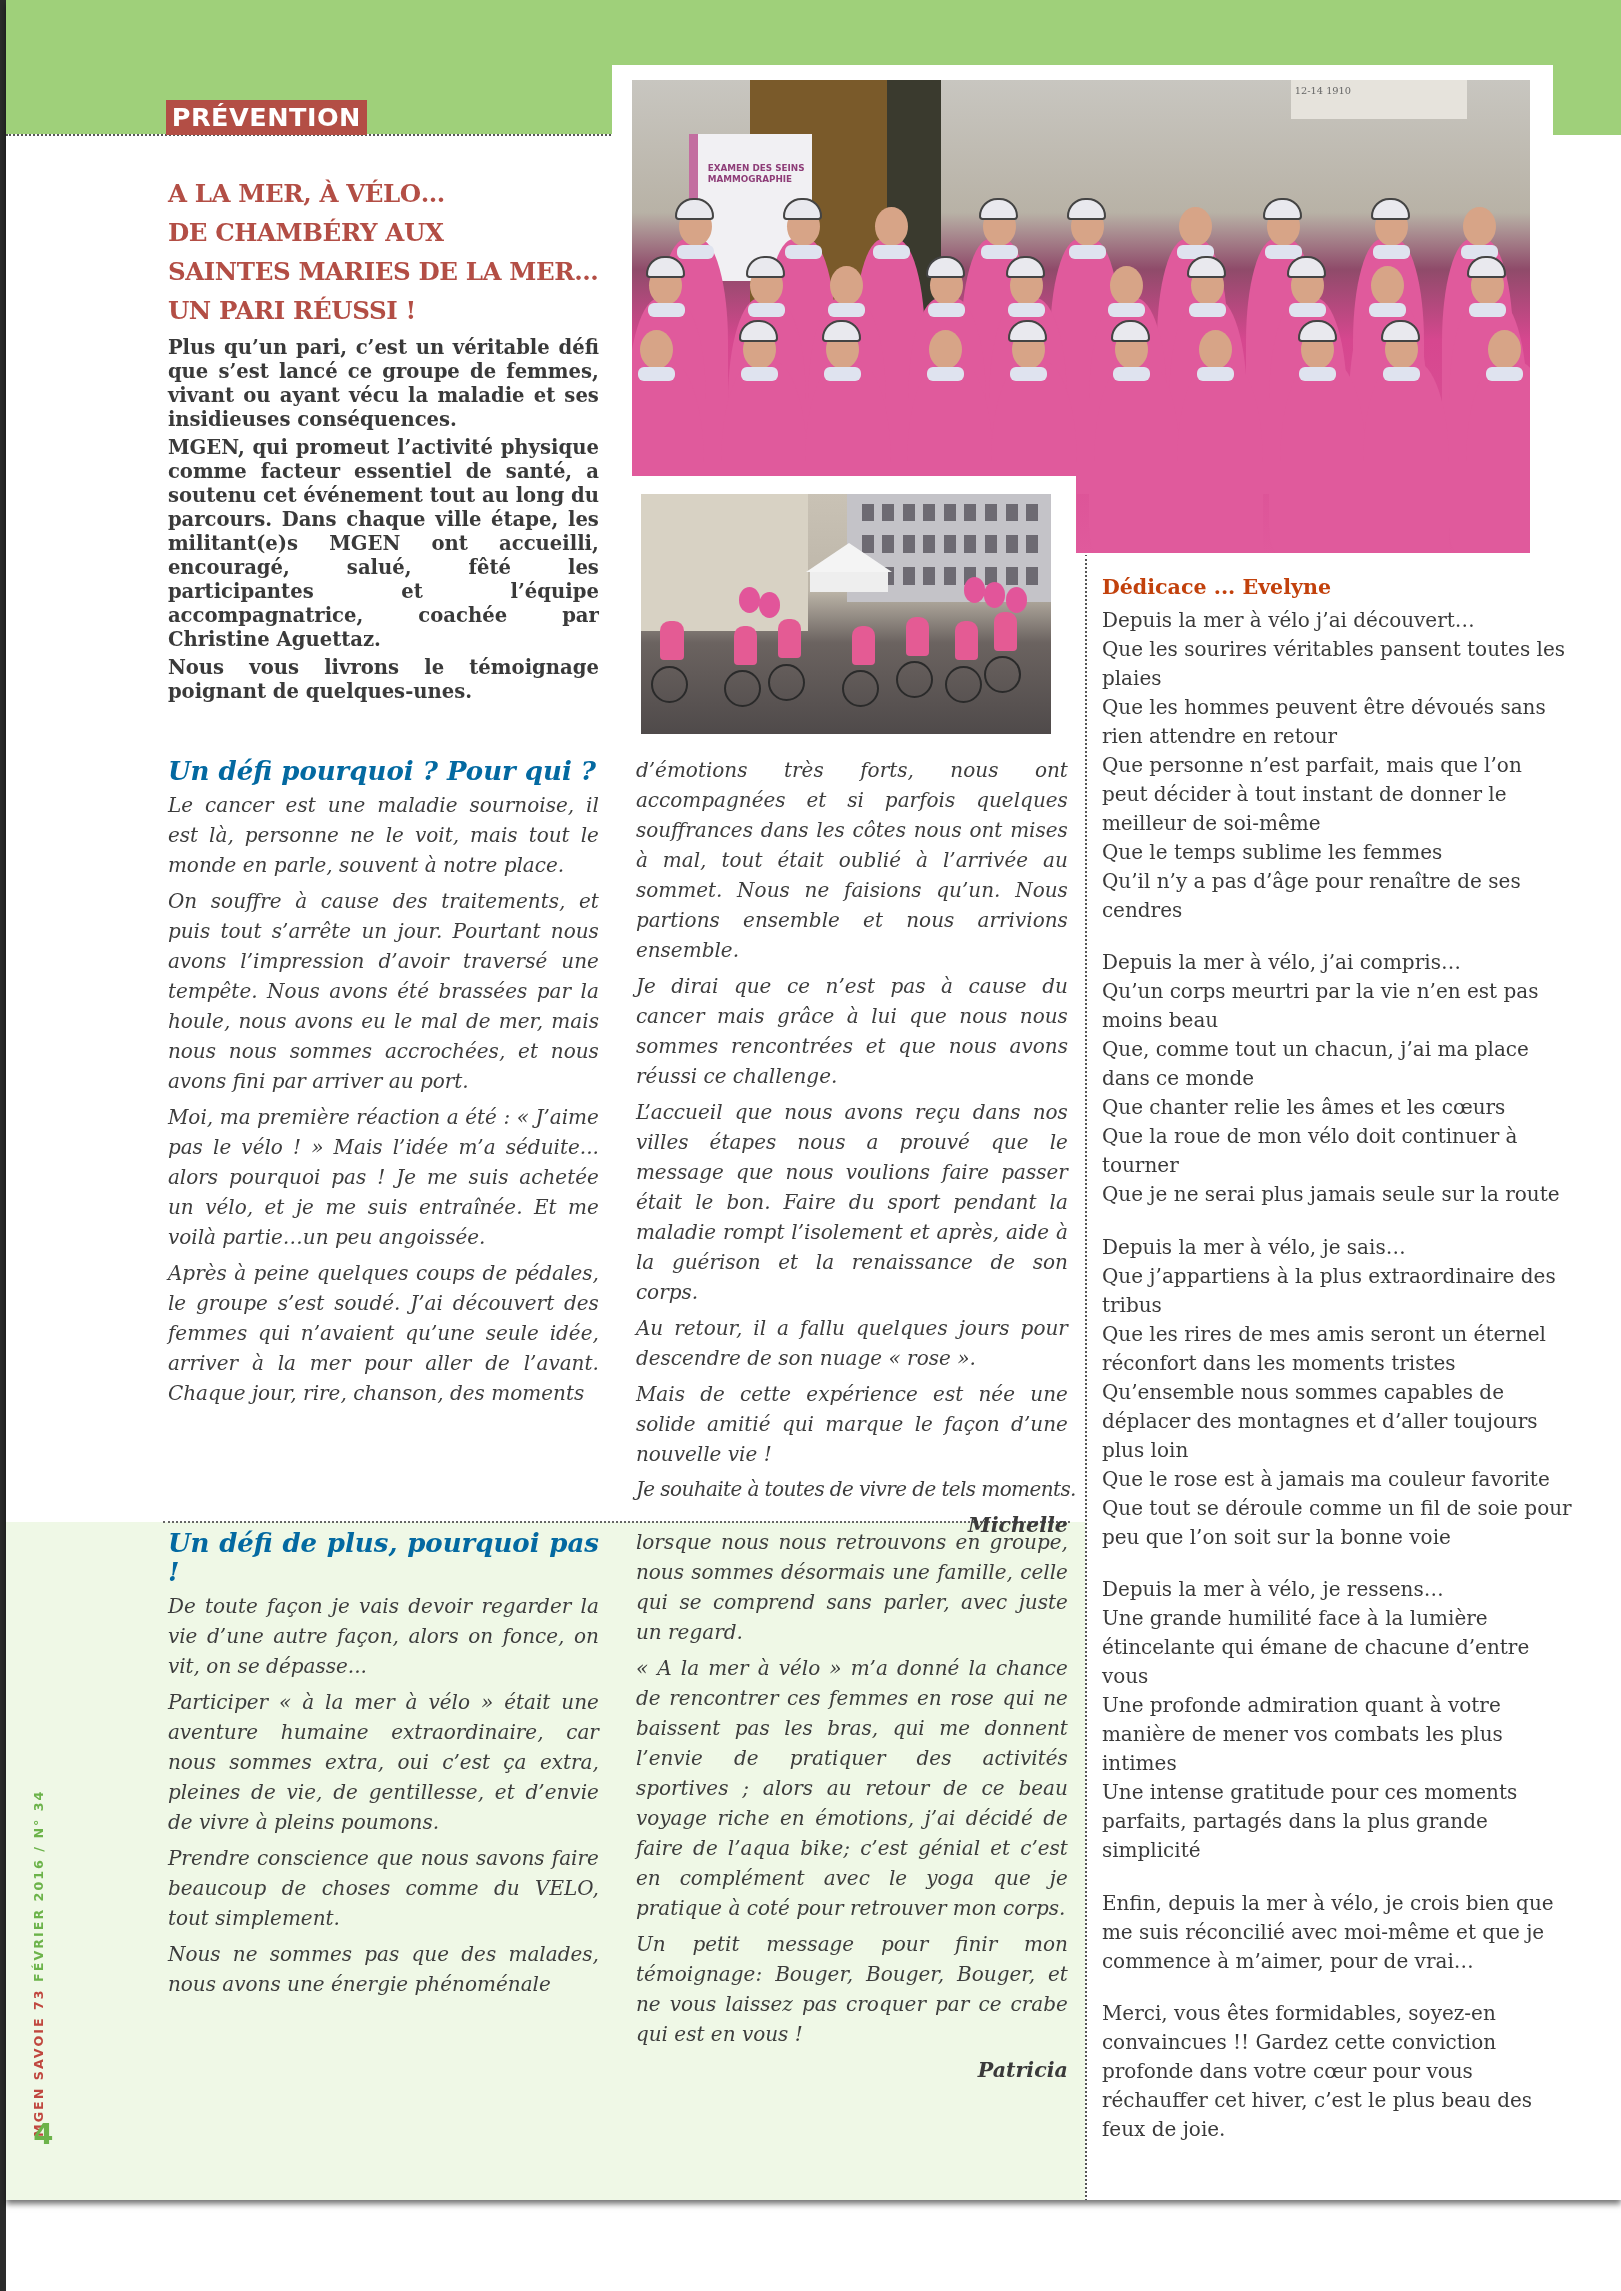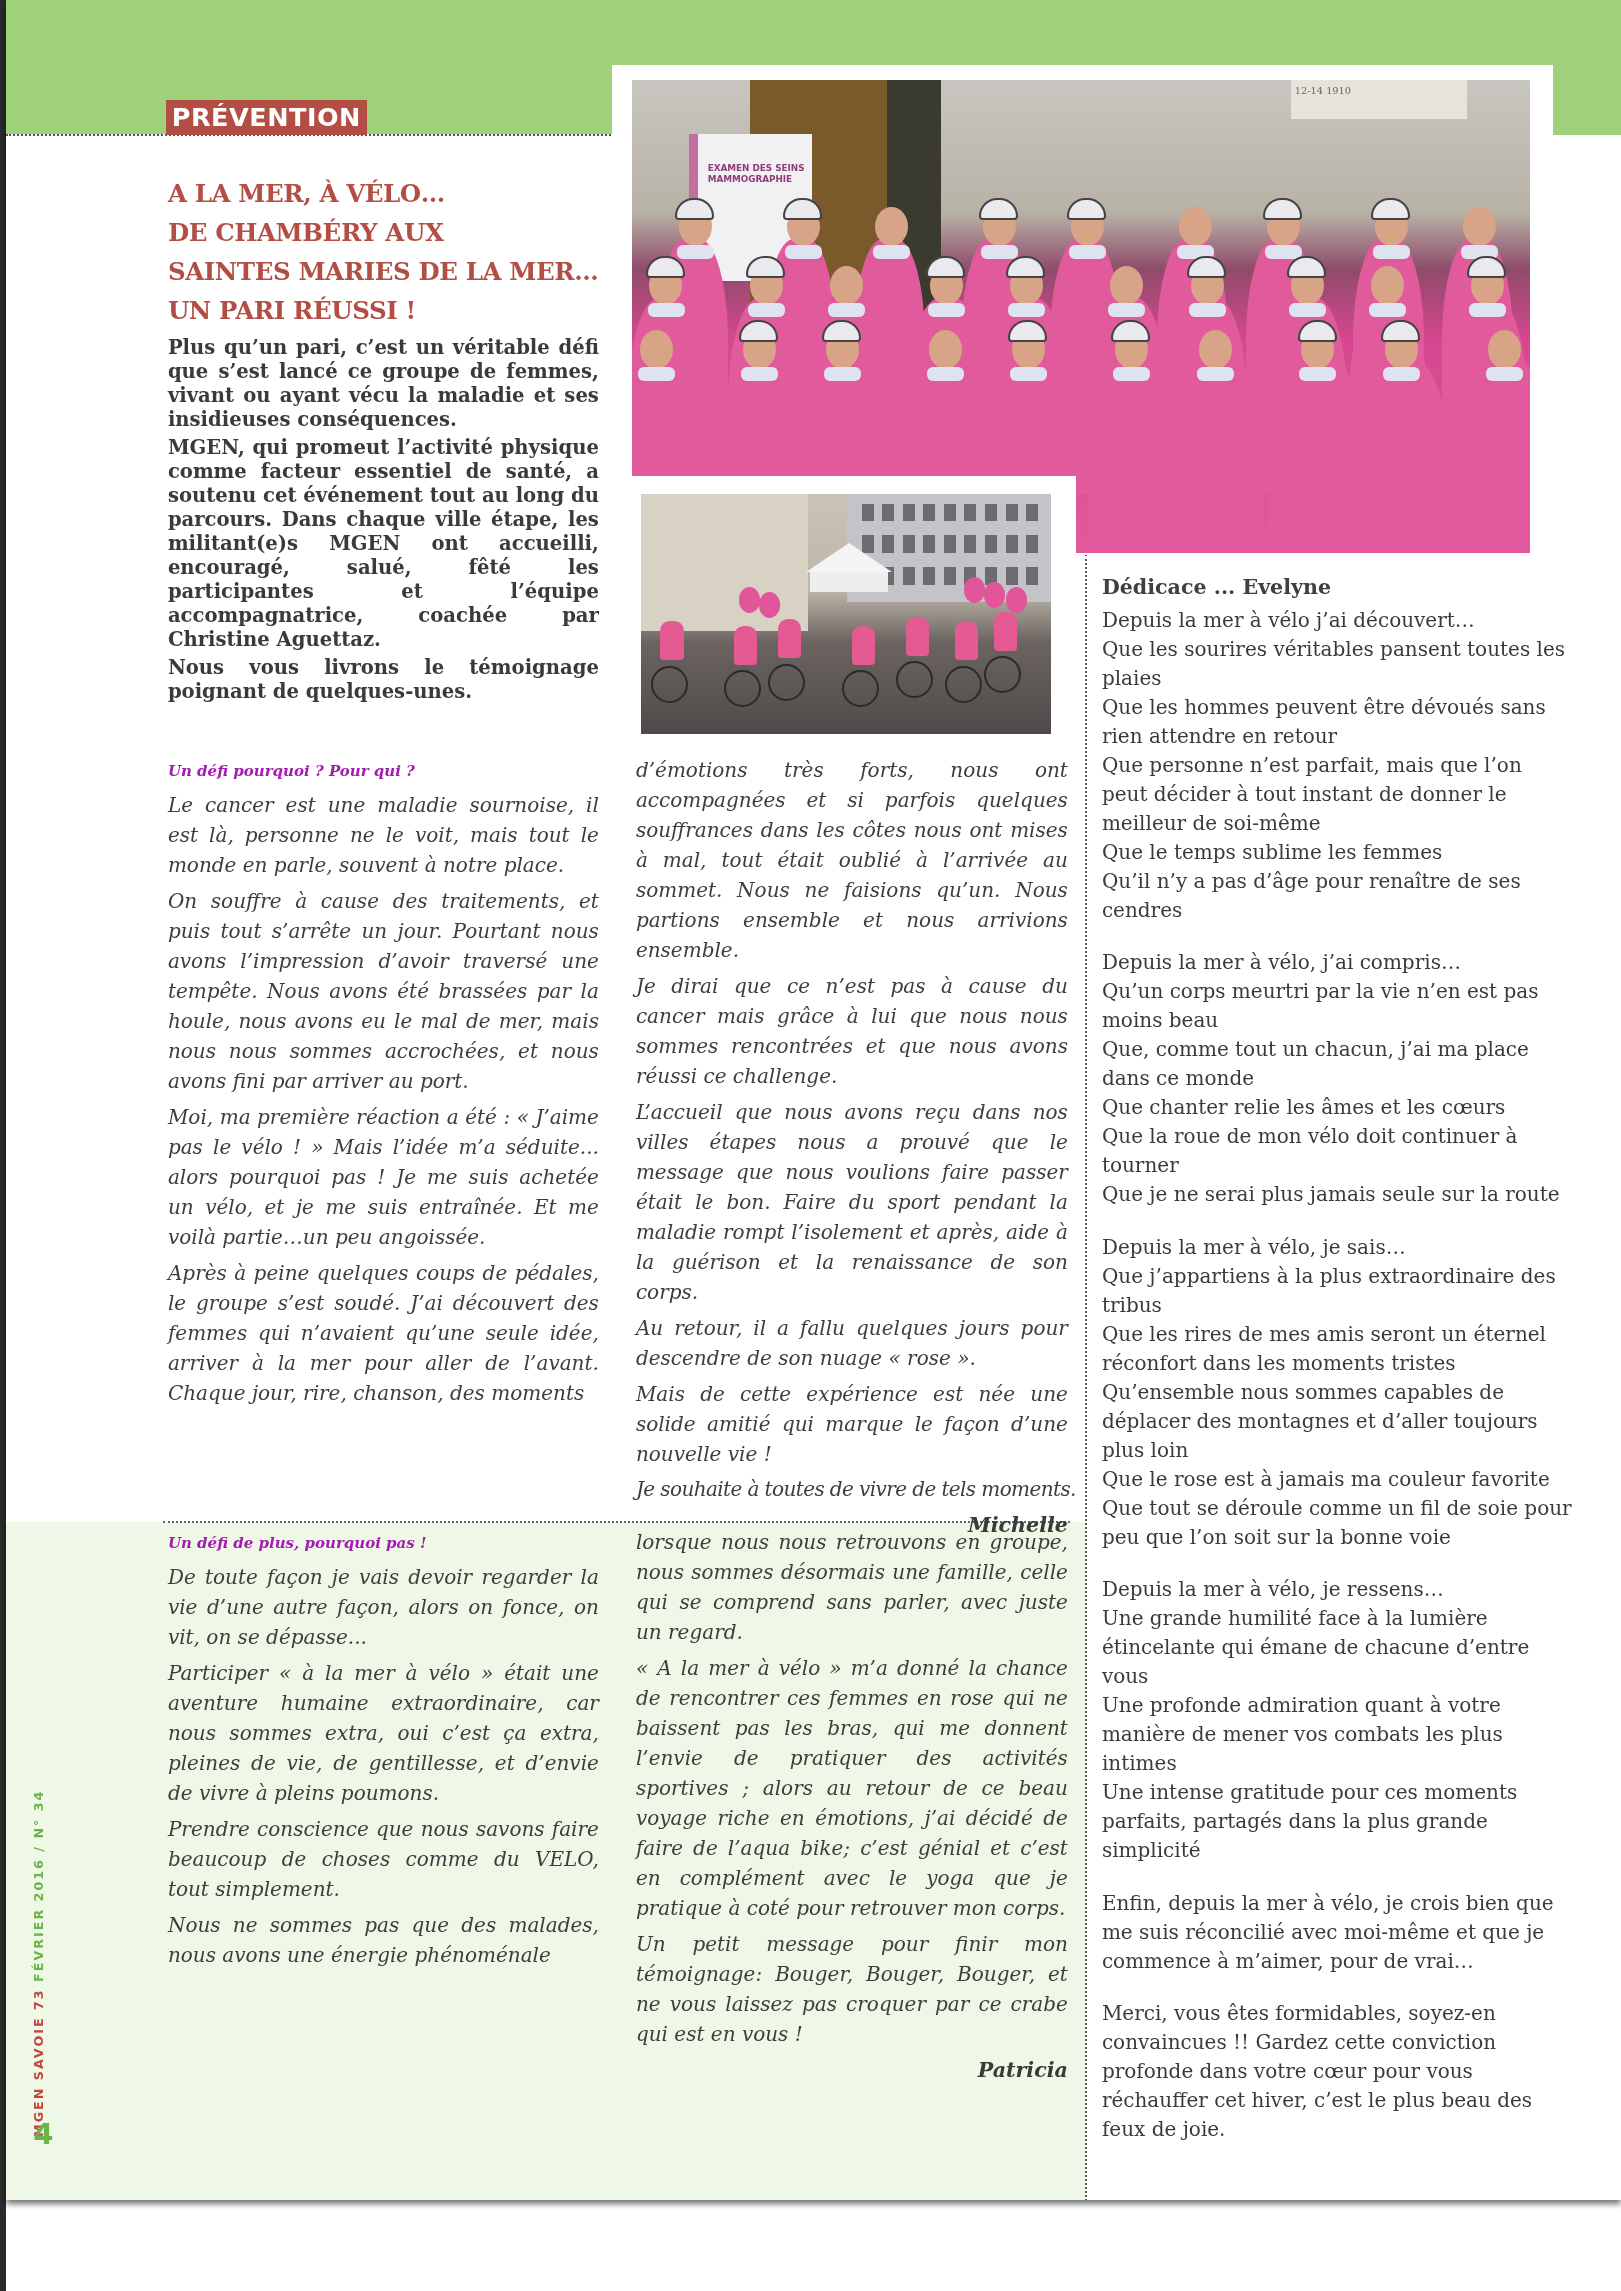--- a/index.html
+++ b/index.html
@@ -25,32 +25,32 @@
     .title { position: absolute; left: 162px; top: 174px; width: 470px; color: #b34e45;
              font-family: "DejaVu Serif", serif; font-weight: bold; font-size: 24.5px; line-height: 39px; }
     .title div { white-space: nowrap; letter-spacing: -0.4px; }
 
     .intro { position: absolute; left: 162px; top: 336px; width: 431px; font-weight: bold; font-size: 19.6px;
              line-height: 24px; color: #3a3a3a; text-align: justify; }
     .intro p { margin-bottom: 3.9px; }
 
     .col { position: absolute; font-style: italic; font-size: 20px; line-height: 30px; color: #3d3d3d; text-align: justify; }
     .col p { margin-bottom: 5.9px; }
-    .subhead { color: #a21caf; font-weight: bold; font-style: italic; font-size: 15px; line-height: 29px; margin-bottom: 3.9px; }
+    .subhead { color: #0369a1; font-weight: bold; font-style: italic; font-size: 26px; line-height: 29px; margin-bottom: 3.9px; }
     .signature { text-align: right; font-weight: bold; font-style: italic; font-size: 20.6px; margin-top: 5.9px; color: #3a3a3a; }
 
     .col-a1 { left: 162px; top: 757px; width: 431px; }
     .col-b1 { left: 630px; top: 755px; width: 432px; }
     .col-a2 { left: 162px; top: 1529px; width: 431px; }
     .col-b2 { left: 630px; top: 1527px; width: 432px; }
 
     .vdots { position: absolute; left: 1079px; top: 554px; width: 0; height: 1647px; border-left: 2.9px dotted #555; }
 
     .dedic { position: absolute; left: 1096px; top: 573px; width: 470px; font-size: 20px; line-height: 29px; color: #3a3a3a; }
-    .dedic .dhead { color: #404040; font-weight: bold; font-size: 20.6px; margin-bottom: 3.9px; }
+    .dedic .dhead { color: #c2410c; font-weight: bold; font-size: 20.6px; margin-bottom: 3.9px; }
     .dedic .stanza { margin-bottom: 23.5px; }
     .dedic .line { display: block; }
 
     .photo-frame { position: absolute; background: #fff; }
     .photo1-frame { left: 606px; top: 65px; width: 941px; height: 490px; }
     .photo1 { position: absolute; left: 626px; top: 80px; width: 898px; height: 473px; overflow: hidden;
               background: linear-gradient(180deg, #c8c6c0 0%, #b8b2a6 28%, #8f4b6a 40%, #d6478f 55%, #e05a9c 100%); }
     .photo2-frame { left: 621px; top: 476px; width: 449px; height: 265px; }
     .photo2 { position: absolute; left: 635px; top: 494px; width: 410px; height: 240px; overflow: hidden;
               background: linear-gradient(180deg, #c9c2b5 0%, #bdb6a9 40%, #6b6360 62%, #4f4a4a 100%); }

